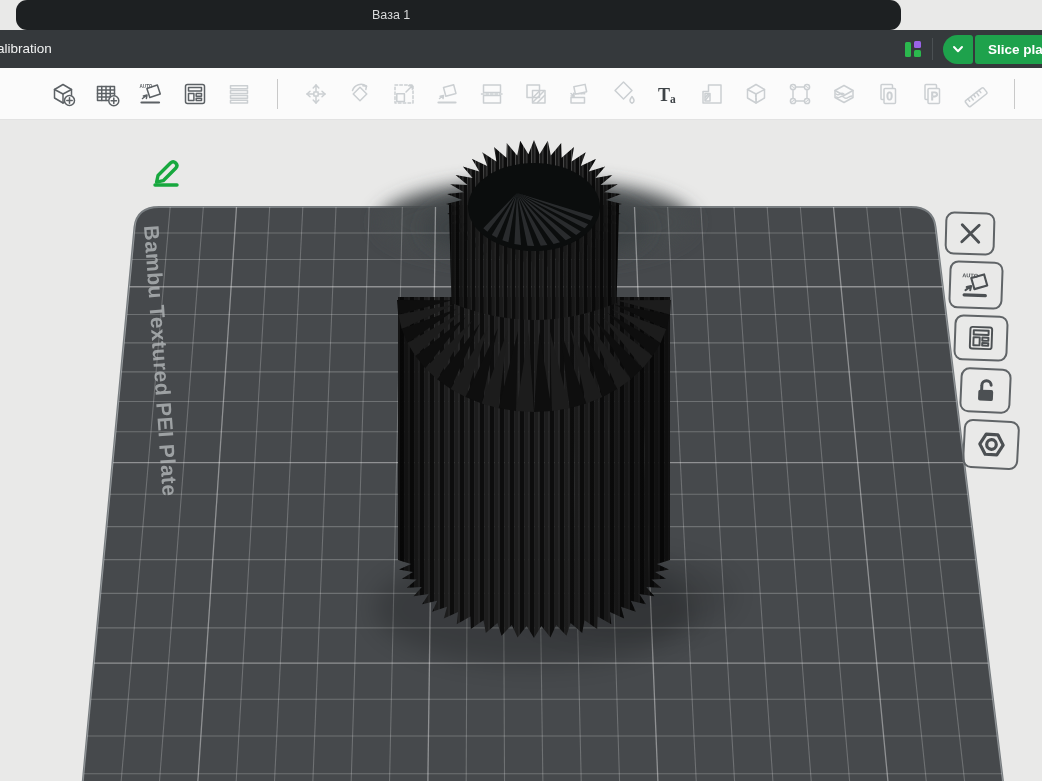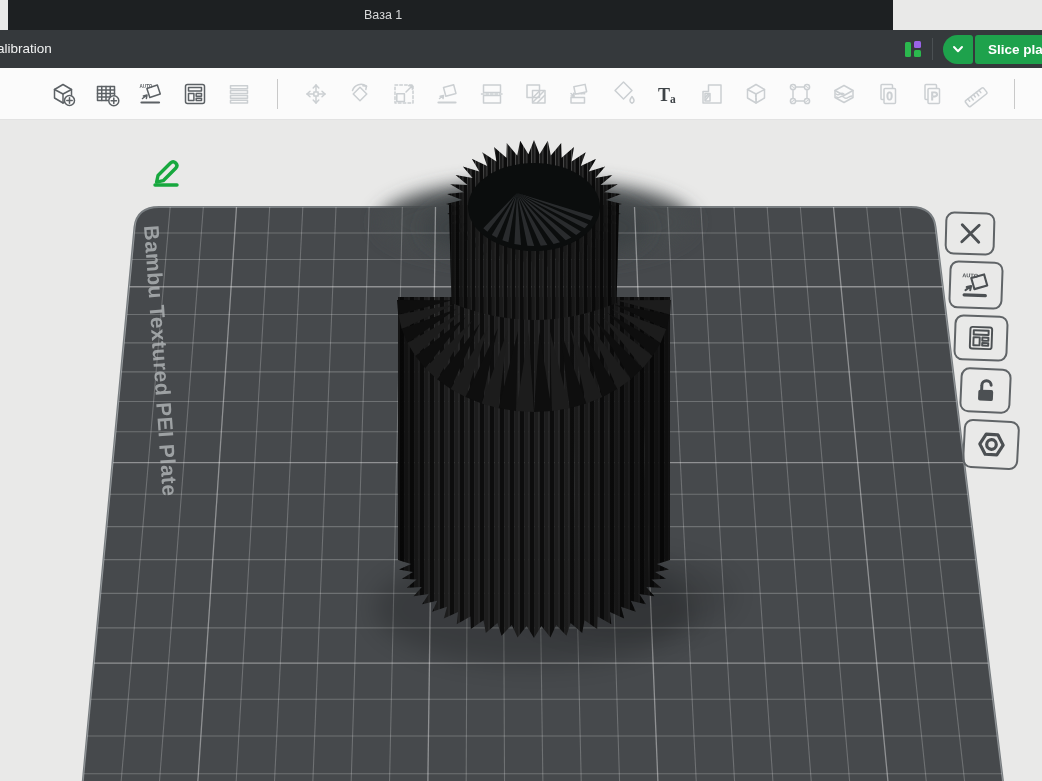--- a/index.html
+++ b/index.html
@@ -1,17 +1,17 @@
 <!DOCTYPE html>
 <html><head>
 <meta charset="utf-8">
 <style>
   html,body{margin:0;padding:0;}
   body{width:1042px;height:781px;overflow:hidden;font-family:"Liberation Sans",sans-serif;background:#e9e9e8;position:relative;}
-  .titlebar{position:absolute;left:8px;top:0;width:885px;height:30px;background:#1d2022;}
+  .titlebar{position:absolute;left:16px;top:0;width:885px;height:30px;background:#1d2022;border-radius:11px;}
   .window-title{position:absolute;left:356px;top:8px;font-size:12.5px;color:#d9dadb;}
   .menubar{position:absolute;left:0;top:30px;width:1042px;height:46px;background:#35393c;overflow:hidden;}
   .menu-left{position:absolute;left:-3px;top:11px;font-size:13.5px;color:#f1f2f2;cursor:default;}
   .mright{position:absolute;right:-27px;top:0;height:38px;display:flex;align-items:center;}
   .plate-thumb{width:16px;height:16px;position:relative;margin-right:11px;}
   .pt-a{position:absolute;left:0;top:1px;width:6px;height:15px;border-radius:1.5px;}
   .pt-b{position:absolute;left:9px;top:0;width:7px;height:7px;border-radius:1.5px;}
   .pt-c{position:absolute;left:9px;top:9px;width:7px;height:7px;border-radius:1.5px;}
   .vdiv{width:1px;height:22px;background:#4b5053;margin-right:10px;}
   .slice-pill{width:30px;height:29px;border:none;border-radius:14.5px 3px 3px 14.5px;display:flex;align-items:center;justify-content:center;margin-right:2px;padding:0;cursor:pointer;}

